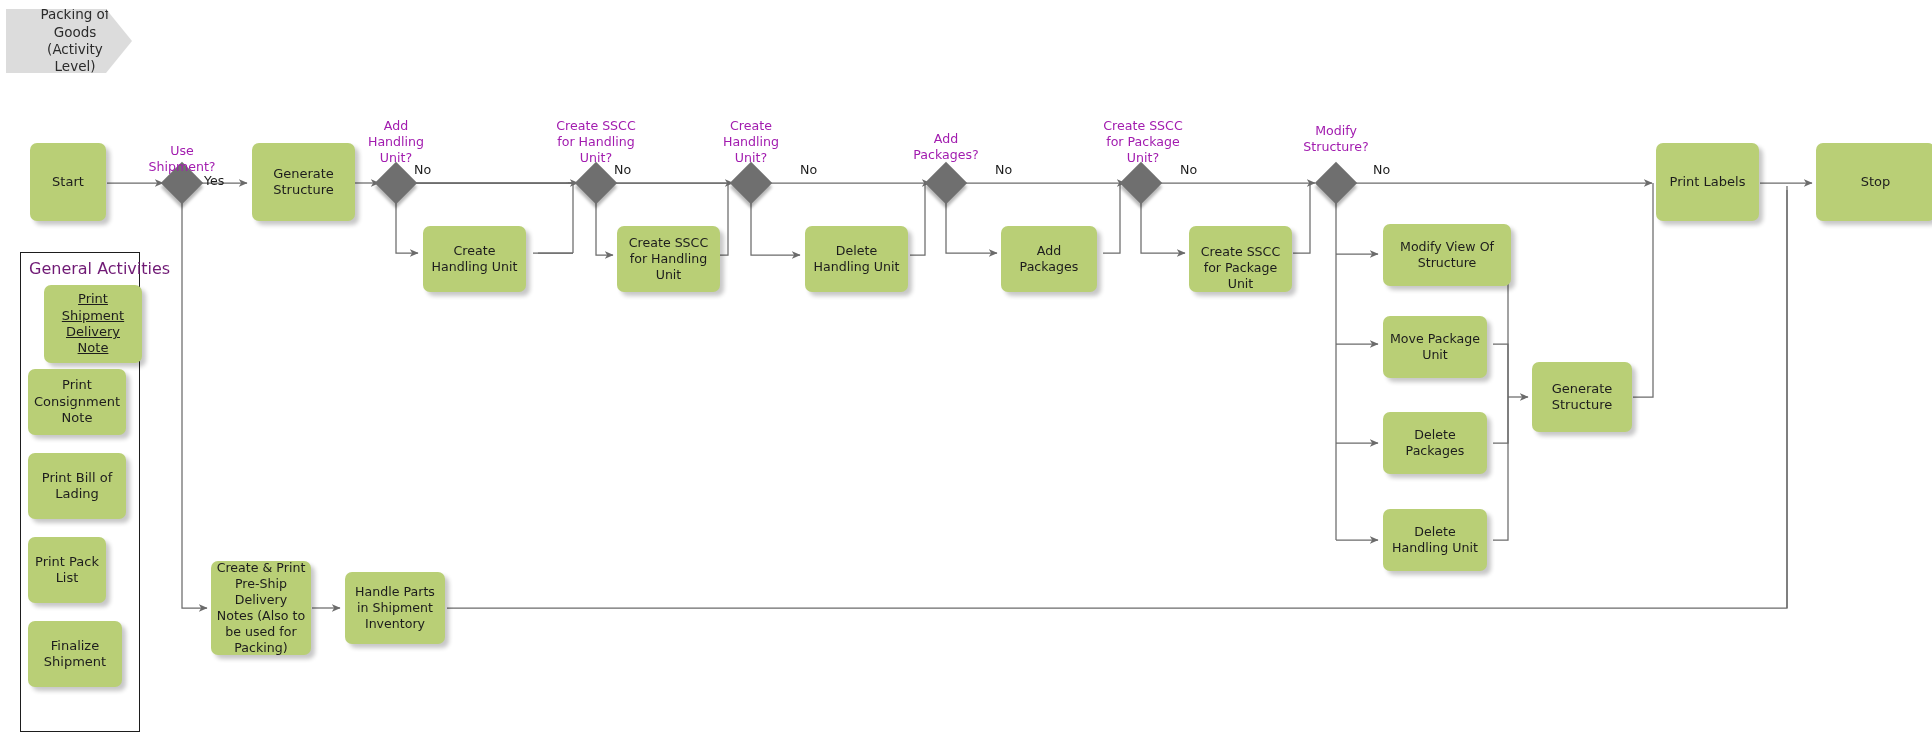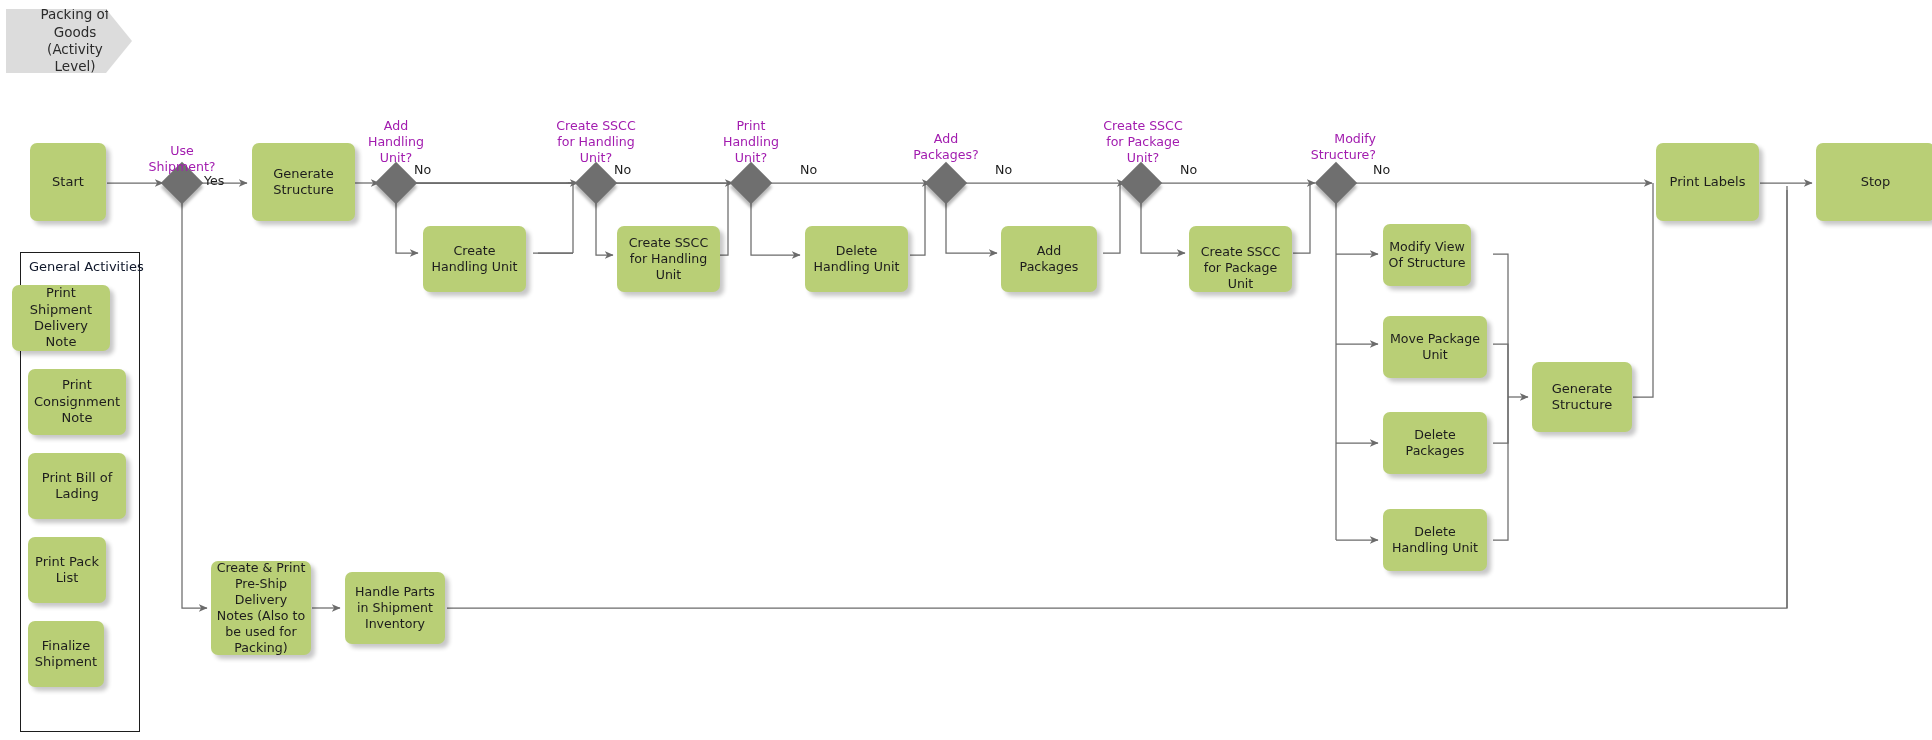--- a/index.html
+++ b/index.html
@@ -29,21 +29,21 @@
     transform:rotate(45deg);
     box-shadow:3px 3px 3px rgba(0,0,0,.28);}
 
   
   .dlabel{position:absolute;text-align:center;font-size:12.6px;line-height:1.27;
     color:#a21caf;white-space:pre-line;}
   .elabel{position:absolute;font-size:12.6px;color:#1d1d1d;}
 
   
   .group{position:absolute;border:1.6px solid #1d1d1d;background:transparent;}
-  .group-title{position:absolute;font-size:13px;color:#0f172a;}
+  .group-title{position:absolute;font-size:16px;color:#701a75;}
 </style>
 </head>
 <body>
 
 <div id="canvas">
 
   <svg class="wires" viewBox="0 0 1932 740" xmlns="http://www.w3.org/2000/svg">
     <defs>
       <marker id="ah" markerWidth="9" markerHeight="8" refX="8.4" refY="4" orient="auto" markerUnits="userSpaceOnUse">
         <path d="M0,0 L9,4 L0,8 L2.6,4 Z" fill="#6b6b6b"></path>
@@ -124,37 +124,37 @@
 
   <div class="banner" style="left:6px;top:9px;width:126px;height:64px;">
     <span>Packing of
 Goods (Activity
 Level)</span>
   </div>
 
   <div class="group" style="left:20px;top:252px;width:118px;height:478px;"></div>
   <div class="group-title" style="left:29px;top:259px;">General Activities</div>
 
-  <div class="node" style="left:12px;top:285px;width:98px;height:66px;">
+  <div class="node" style="left:44px;top:285px;width:98px;height:78px;text-decoration:underline;">
     <span>Print Shipment
 Delivery Note</span>
     </div>
   <div class="node" style="left:28px;top:369px;width:98px;height:66px;">
     <span>Print
 Consignment
 Note</span>
     </div>
   <div class="node" style="left:28px;top:453px;width:98px;height:66px;">
     <span>Print Bill of
 Lading</span>
     </div>
   <div class="node" style="left:28px;top:537px;width:78px;height:66px;">
     <span>Print Pack List</span>
     </div>
-  <div class="node" style="left:28px;top:621px;width:76px;height:66px;">
+  <div class="node" style="left:28px;top:621px;width:94px;height:66px;">
     <span>Finalize
 Shipment</span>
     </div>
 
   <div class="node" style="left:30px;top:143px;width:76px;height:78px;">
     <span>Start</span>
     </div>
 
   <div class="node" style="left:252px;top:143px;width:103px;height:78px;">
     <span>Generate
@@ -188,21 +188,21 @@
   <div class="dlabel" style="left:541px;top:118px;width:110px;">Create SSCC
 for Handling
 Unit?</div>
   <div class="elabel" style="left:614px;top:162px;">No</div>
   <div class="node small" style="left:617px;top:226px;width:103px;height:66px;">
     <span>Create SSCC for
 Handling Unit</span>
     </div>
 
   <div class="diamond" style="left:736px;top:168px;"></div>
-  <div class="dlabel" style="left:711px;top:118px;width:80px;">Print
+  <div class="dlabel" style="left:711px;top:118px;width:80px;">Create
 Handling
 Unit?</div>
   <div class="elabel" style="left:800px;top:162px;">No</div>
   <div class="node small" style="left:805px;top:226px;width:103px;height:66px;">
     <span>Delete Handling
 Unit</span>
     </div>
 
   <div class="diamond" style="left:931px;top:168px;"></div>
   <div class="dlabel" style="left:906px;top:131px;width:80px;">Add
@@ -216,25 +216,25 @@
   <div class="dlabel" style="left:1088px;top:118px;width:110px;">Create SSCC
 for Package
 Unit?</div>
   <div class="elabel" style="left:1180px;top:162px;">No</div>
   <div class="node small" style="left:1189px;top:226px;width:103px;height:66px;align-items:flex-end;">
     <span>Create SSCC for
 Package Unit</span>
     </div>
 
   <div class="diamond" style="left:1321px;top:168px;"></div>
-  <div class="dlabel" style="left:1296px;top:131px;width:80px;text-align:right;">Modify
+  <div class="dlabel" style="left:1296px;top:123px;width:80px;">Modify
 Structure?</div>
   <div class="elabel" style="left:1373px;top:162px;">No</div>
 
-  <div class="node small" style="left:1383px;top:224px;width:88px;height:62px;">
+  <div class="node small" style="left:1383px;top:224px;width:128px;height:62px;">
     <span>Modify View Of
 Structure</span>
     </div>
   <div class="node small" style="left:1383px;top:412px;width:104px;height:62px;">
     <span>Delete Packages</span>
     </div>
   <div class="node small" style="left:1383px;top:316px;width:104px;height:62px;">
     <span>Move Package
 Unit</span>
     </div>

